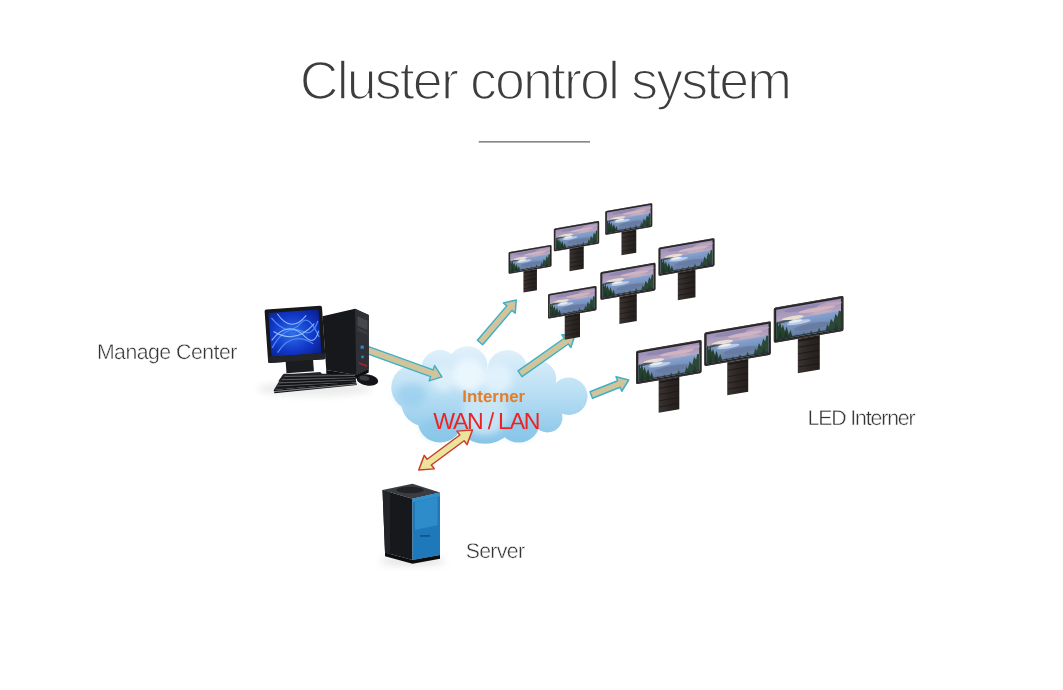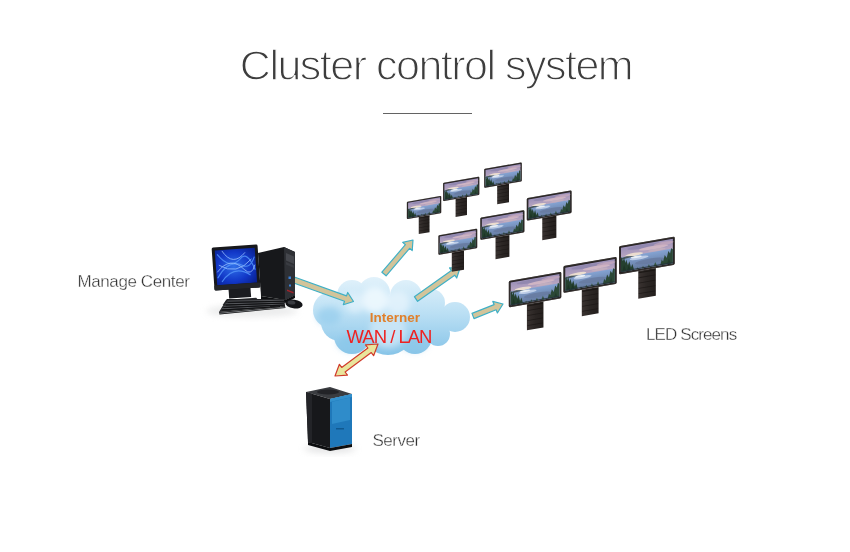--- a/index.html
+++ b/index.html
@@ -6,21 +6,21 @@
   body{width:850px;height:552px;background:#fff;font-family:"Liberation Sans",sans-serif;overflow:hidden;position:relative;}
   .title{position:absolute;left:0;top:41px;width:872px;text-align:center;font-size:43px;letter-spacing:-1.5px;color:#3d3d3d;-webkit-text-stroke:1.3px #ffffff;}
   .divider{position:absolute;left:383px;top:113px;width:89px;height:1.2px;background:#636363;}
   .lbl{position:absolute;font-size:17px;color:#333333;letter-spacing:-0.2px;-webkit-text-stroke:0.35px #ffffff;}
 </style>
 </head>
 <body>
 <div class="title">Cluster control system</div>
 <div class="divider"></div>
 <div class="lbl" style="left:77.5px;top:272px;letter-spacing:-0.4px;">Manage Center</div>
-<div class="lbl" style="left:646px;top:325px;letter-spacing:-0.9px;">LED Screens</div>
+<div class="lbl" style="left:646px;top:325px;letter-spacing:-0.9px;">LED Interner</div>
 <div class="lbl" style="left:372.5px;top:418px;letter-spacing:-0.5px;margin-top:13px;">Server</div>
 <svg width="850" height="552" viewBox="0 0 850 552" style="position:absolute;left:0;top:0;filter:blur(0.35px);">
 <defs>
   <linearGradient id="sky" x1="0" y1="0" x2="0" y2="1">
     <stop offset="0" stop-color="#9b90b8"></stop>
     <stop offset="0.6" stop-color="#c6b0c6"></stop>
     <stop offset="1" stop-color="#d8c6cc"></stop>
   </linearGradient>
   <linearGradient id="water" x1="0" y1="0" x2="0" y2="1">
     <stop offset="0" stop-color="#84a3d2"></stop>

